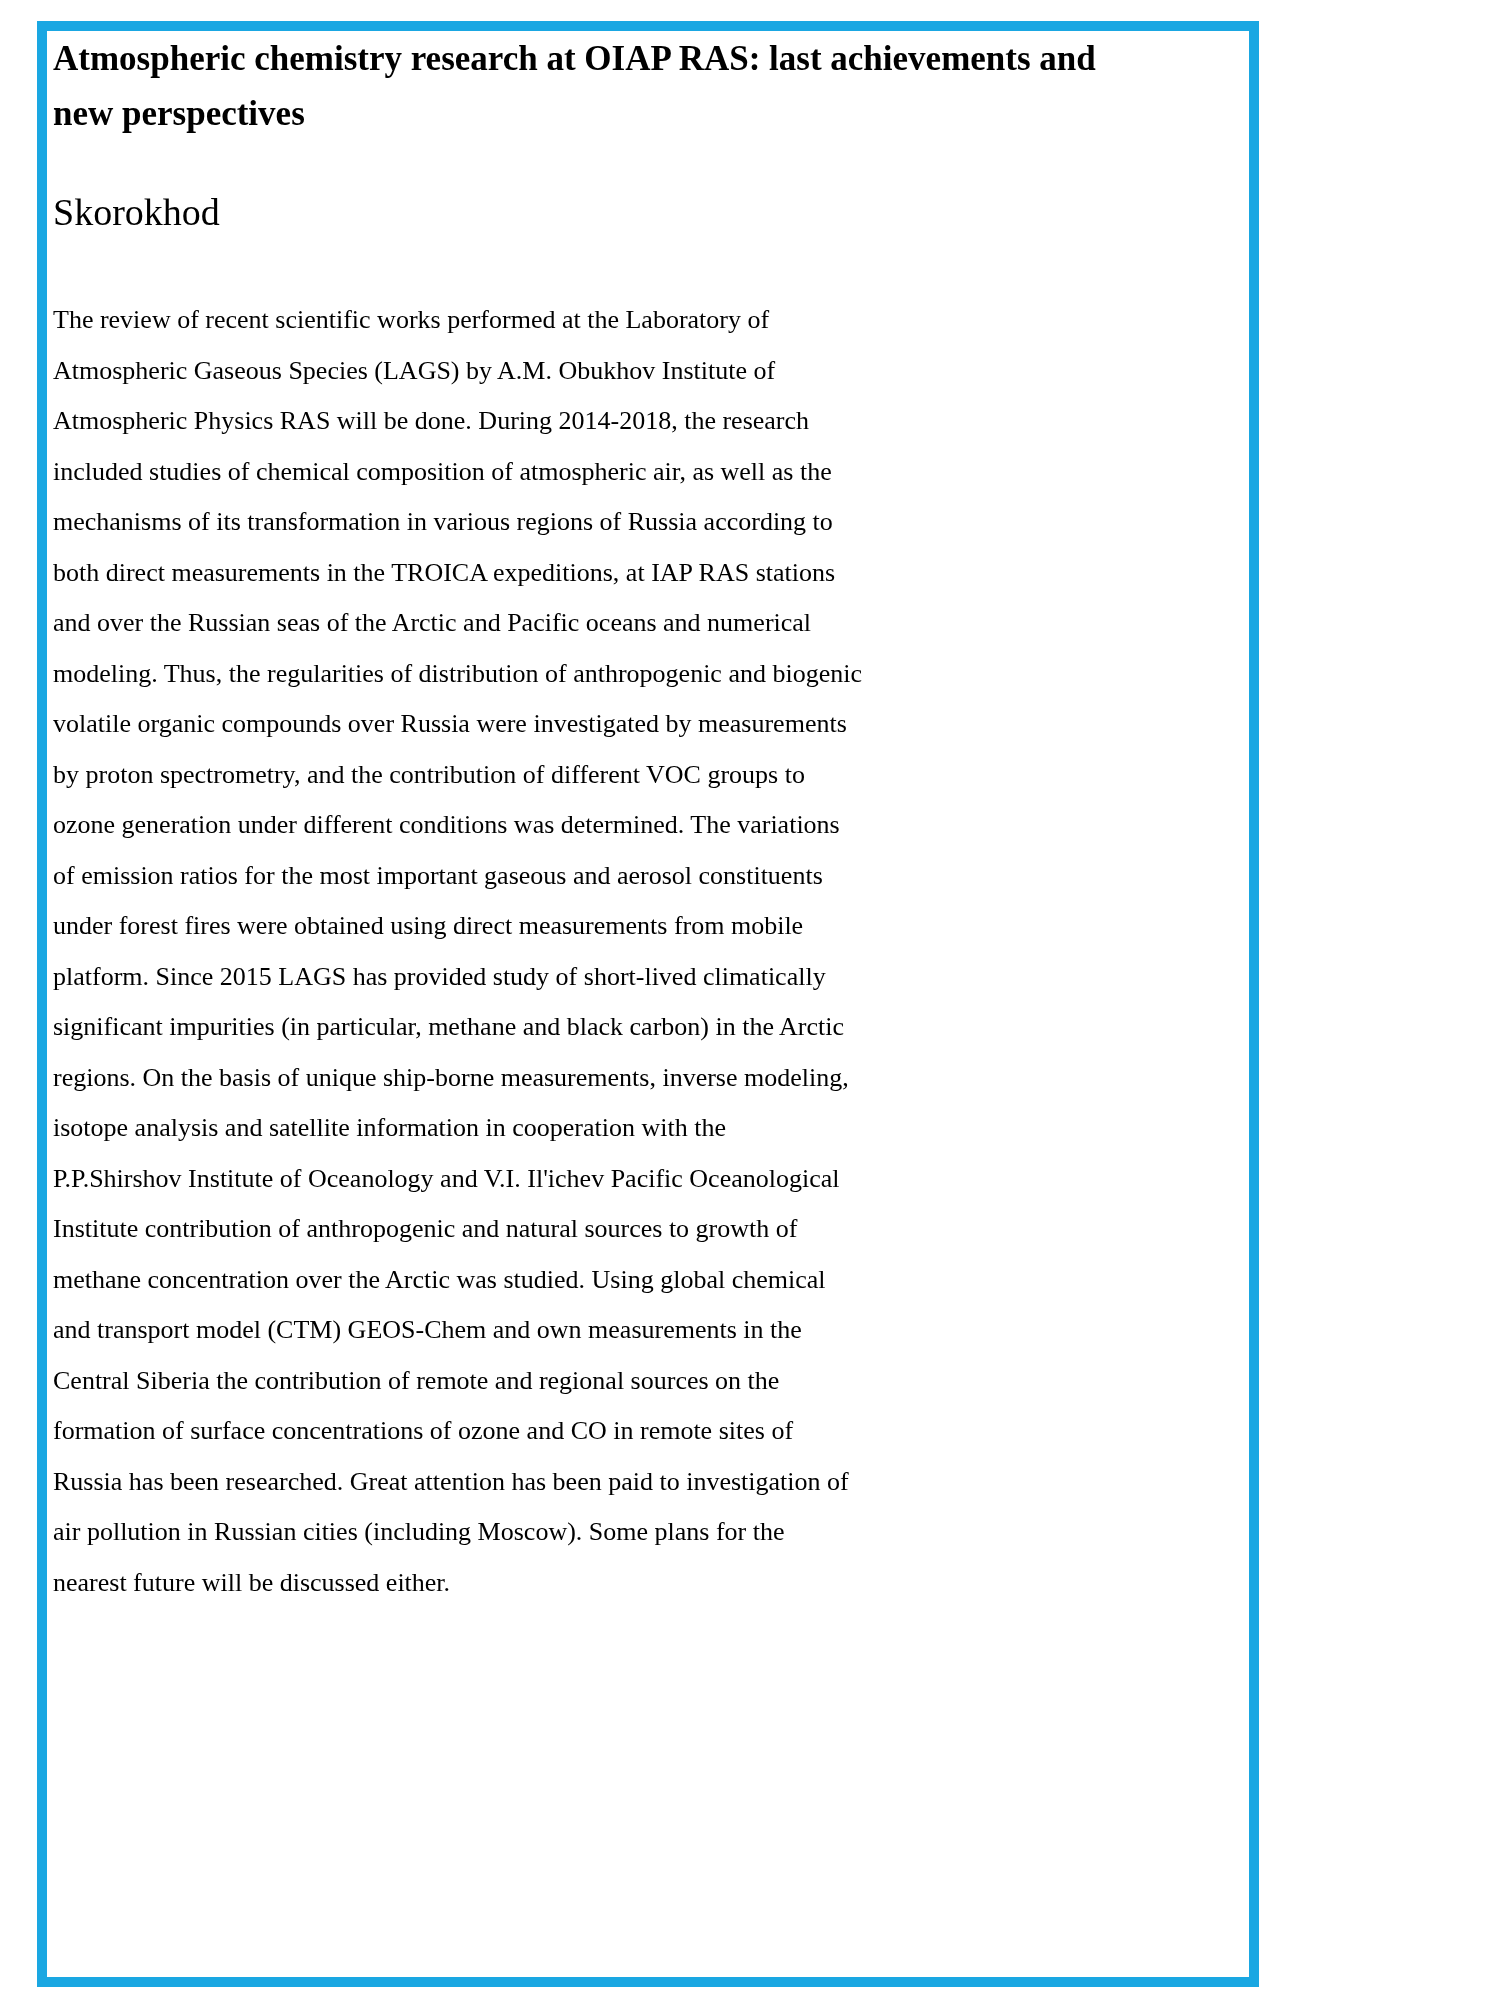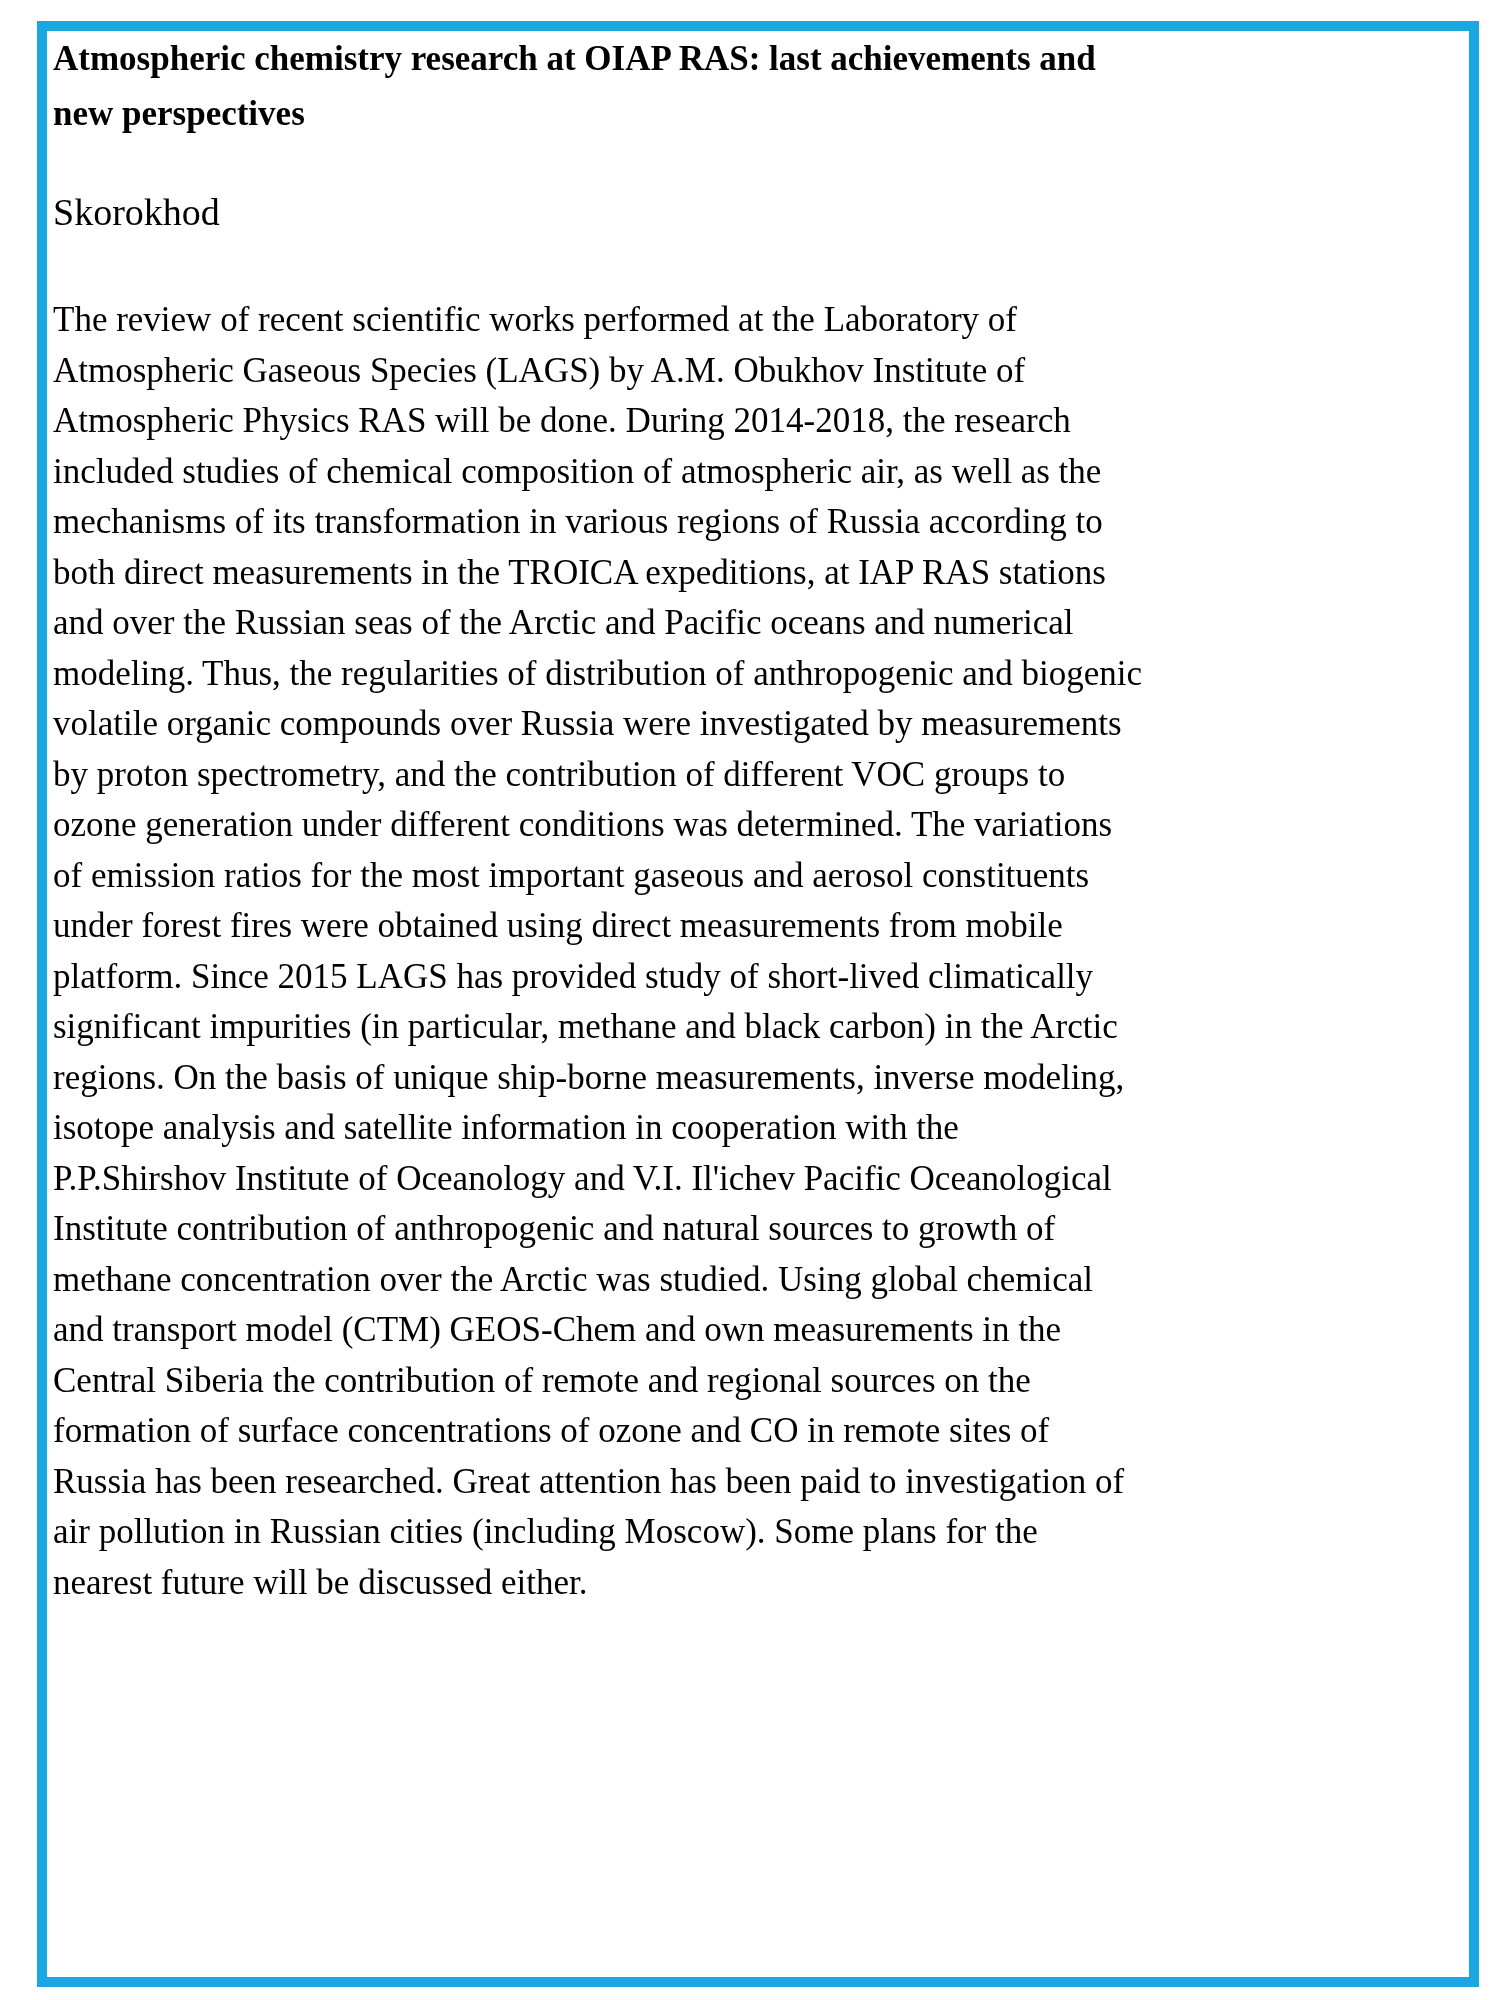--- a/index.html
+++ b/index.html
@@ -12,21 +12,21 @@
     height: 2000px;
     position: relative;
     overflow: hidden;
     font-family: "Liberation Serif", "DejaVu Serif", serif;
     color: #000000;
   }
   .frame {
     position: absolute;
     left: 37px;
     top: 21px;
-    width: 1442px;
+    width: 1222px;
     height: 1966px;
     border: 10px solid #1AA7E2;
     box-sizing: border-box;
     background: #ffffff;
   }
   .content {
     padding: 0 20px 0 6px;
   }
   .pre {
     white-space: pre-line;
@@ -40,21 +40,21 @@
   .author-block {
     margin-top: 44px;
   }
   .author-line {
     margin: 0;
     font-size: 38px;
     line-height: 55px;
   }
   .abstract {
     margin: 55px 0 0 0;
-    font-size: 35px;
+    font-size: 26px;
     line-height: 50.5px;
   }
 </style>
 </head>
 <body style="background: rgb(255, 255, 255); color: rgb(0, 0, 0);">
 
 <div class="frame" style="border-color: rgb(26, 167, 226);">
   <div class="content">
     <h1 class="title pre">Atmospheric chemistry research at OIAP RAS: last achievements and
 new perspectives</h1>

